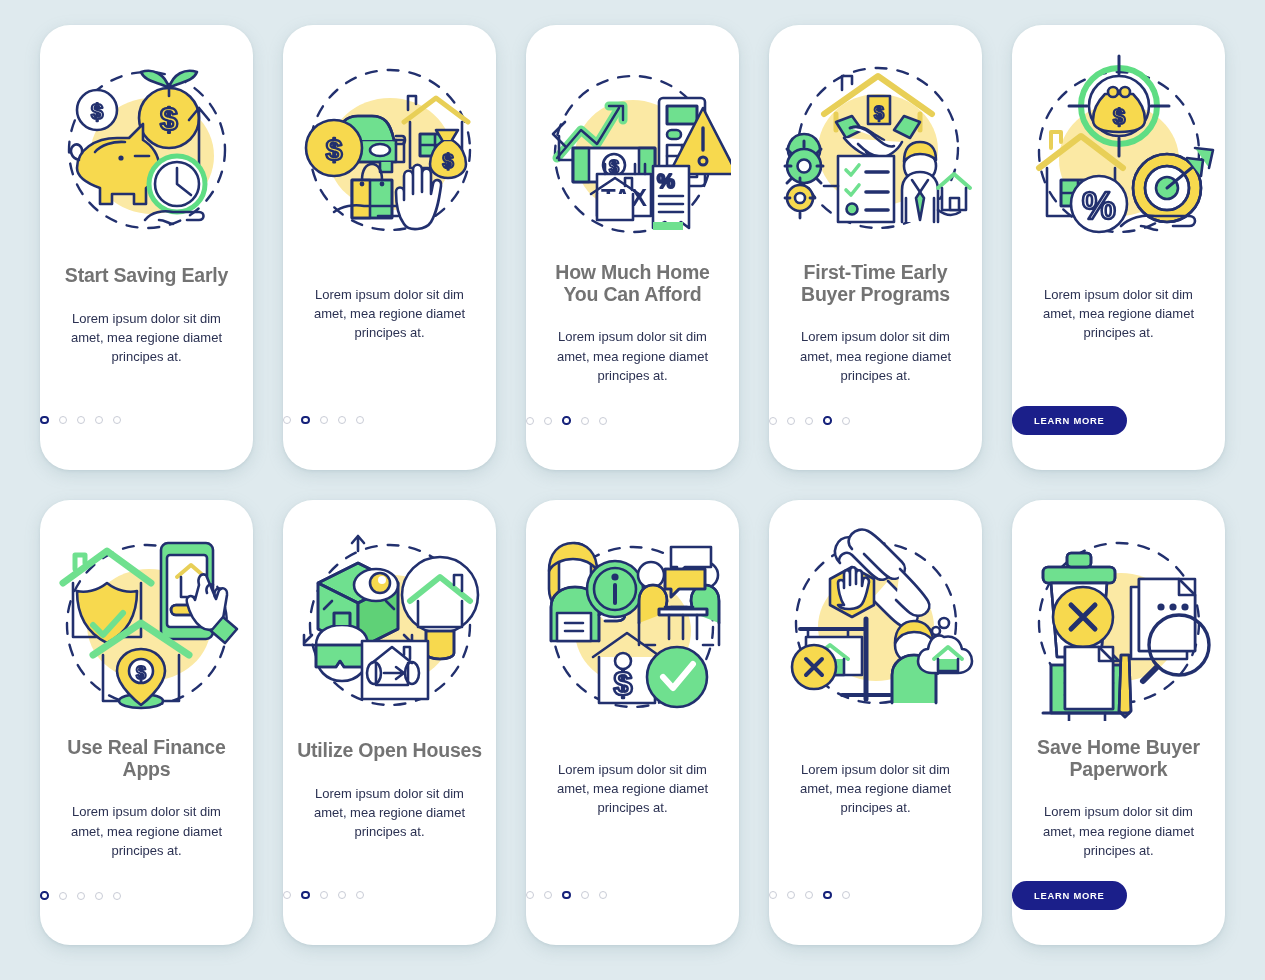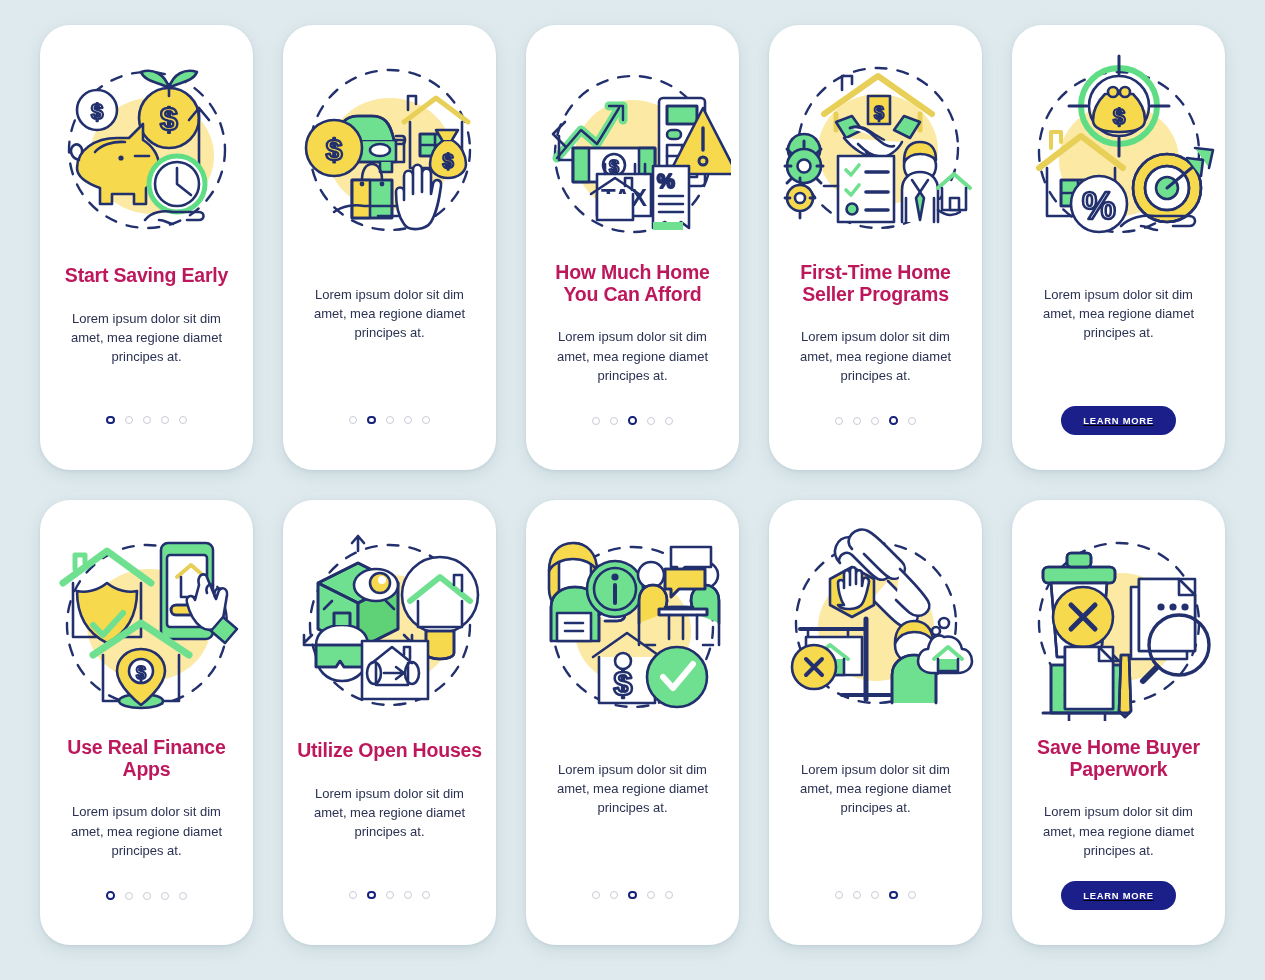--- a/index.html
+++ b/index.html
@@ -43,43 +43,42 @@
     width: 100%;
     flex: 1 1 auto;
     display: flex;
     flex-direction: column;
     align-items: center;
     padding: 0 14px;
   }
   .title {
     font-size: 19.5px;
     font-weight: bold;
-    color: #be185d;
+    color: #737373;
     text-align: center;
     line-height: 1.12;
     letter-spacing: -0.2px;
     margin-top: 2px;
   }
   .desc {
     font-size: 13px;
     color: #2b3152;
     text-align: center;
     line-height: 1.48;
     margin-top: 22px;
     max-width: 180px;
   }
   .footer {
     width: 100%;
     height: 86px;
     display: flex;
     align-items: center;
-    justify-content: center;
+    justify-content: flex-start;
     margin-top: auto;
     padding-bottom: 14px;
-    text-decoration: underline;
   }
   .dots { display: flex; gap: 10px; align-items: center; }
   .dot {
     width: 8px; height: 8px;
     border-radius: 50%;
     border: 1.6px solid #c9ccd6;
     background: transparent;
   }
   .dot.active {
     border-color: #15217a;
@@ -309,21 +308,21 @@
         <path d="M142 146 l-4 6 4 22 4-22z" fill="#6fe08f"></path>
         <path d="M128 176 v-24 M156 176 v-24" fill="none"></path>
 
         <path d="M160 142 L176 128 L192 142" fill="none" stroke="#6fe08f" stroke-width="4"></path>
         <path d="M164 142 v22 h24 v-22" fill="#fff"></path>
         <rect x="172" y="152" width="9" height="12" fill="#fff"></rect>
         <path d="M160 164 c8 6 16 6 22 2" fill="none"></path>
       </svg>
     </div>
     <div class="text-block">
-      <div class="title">First-Time Home Seller Programs</div>
+      <div class="title">First-Time Early Buyer Programs</div>
       <div class="desc">Lorem ipsum dolor sit dim amet, mea regione diamet principes at.</div>
     </div>
     <div class="footer">
       <div class="dots">
         <span class="dot"></span>
         <span class="dot"></span>
         <span class="dot"></span>
         <span class="dot active"></span>
         <span class="dot"></span>
       </div>

